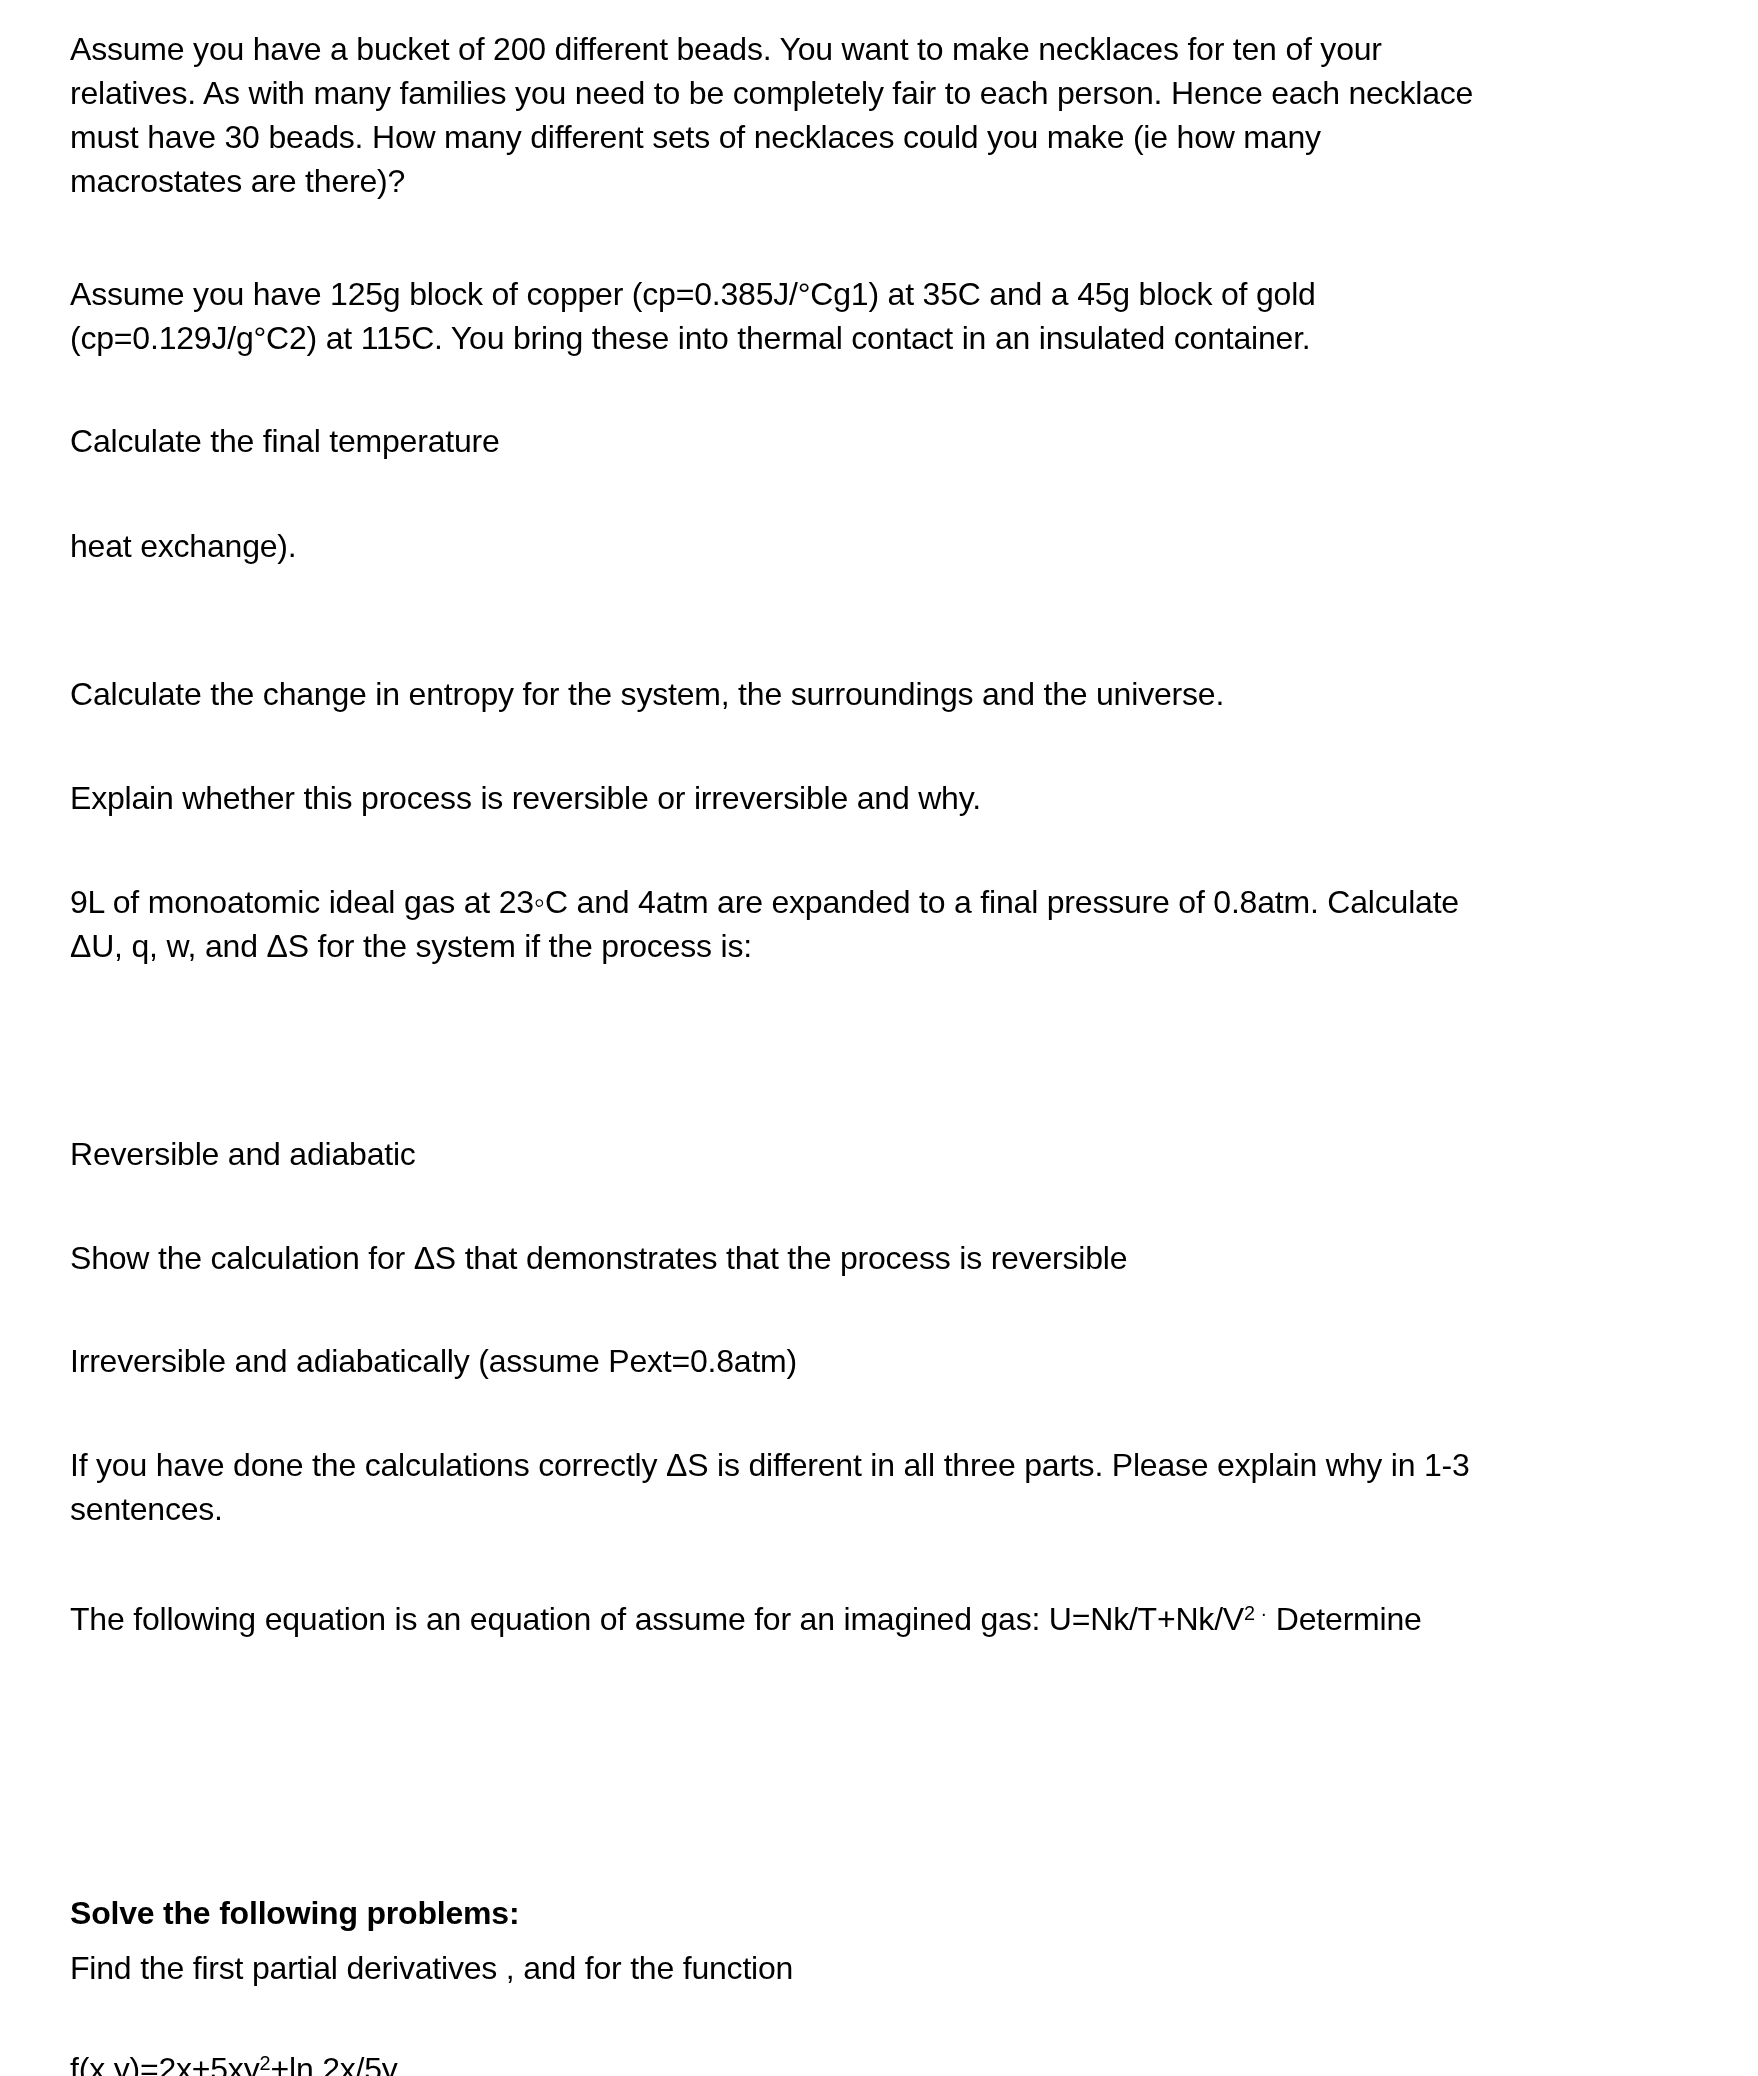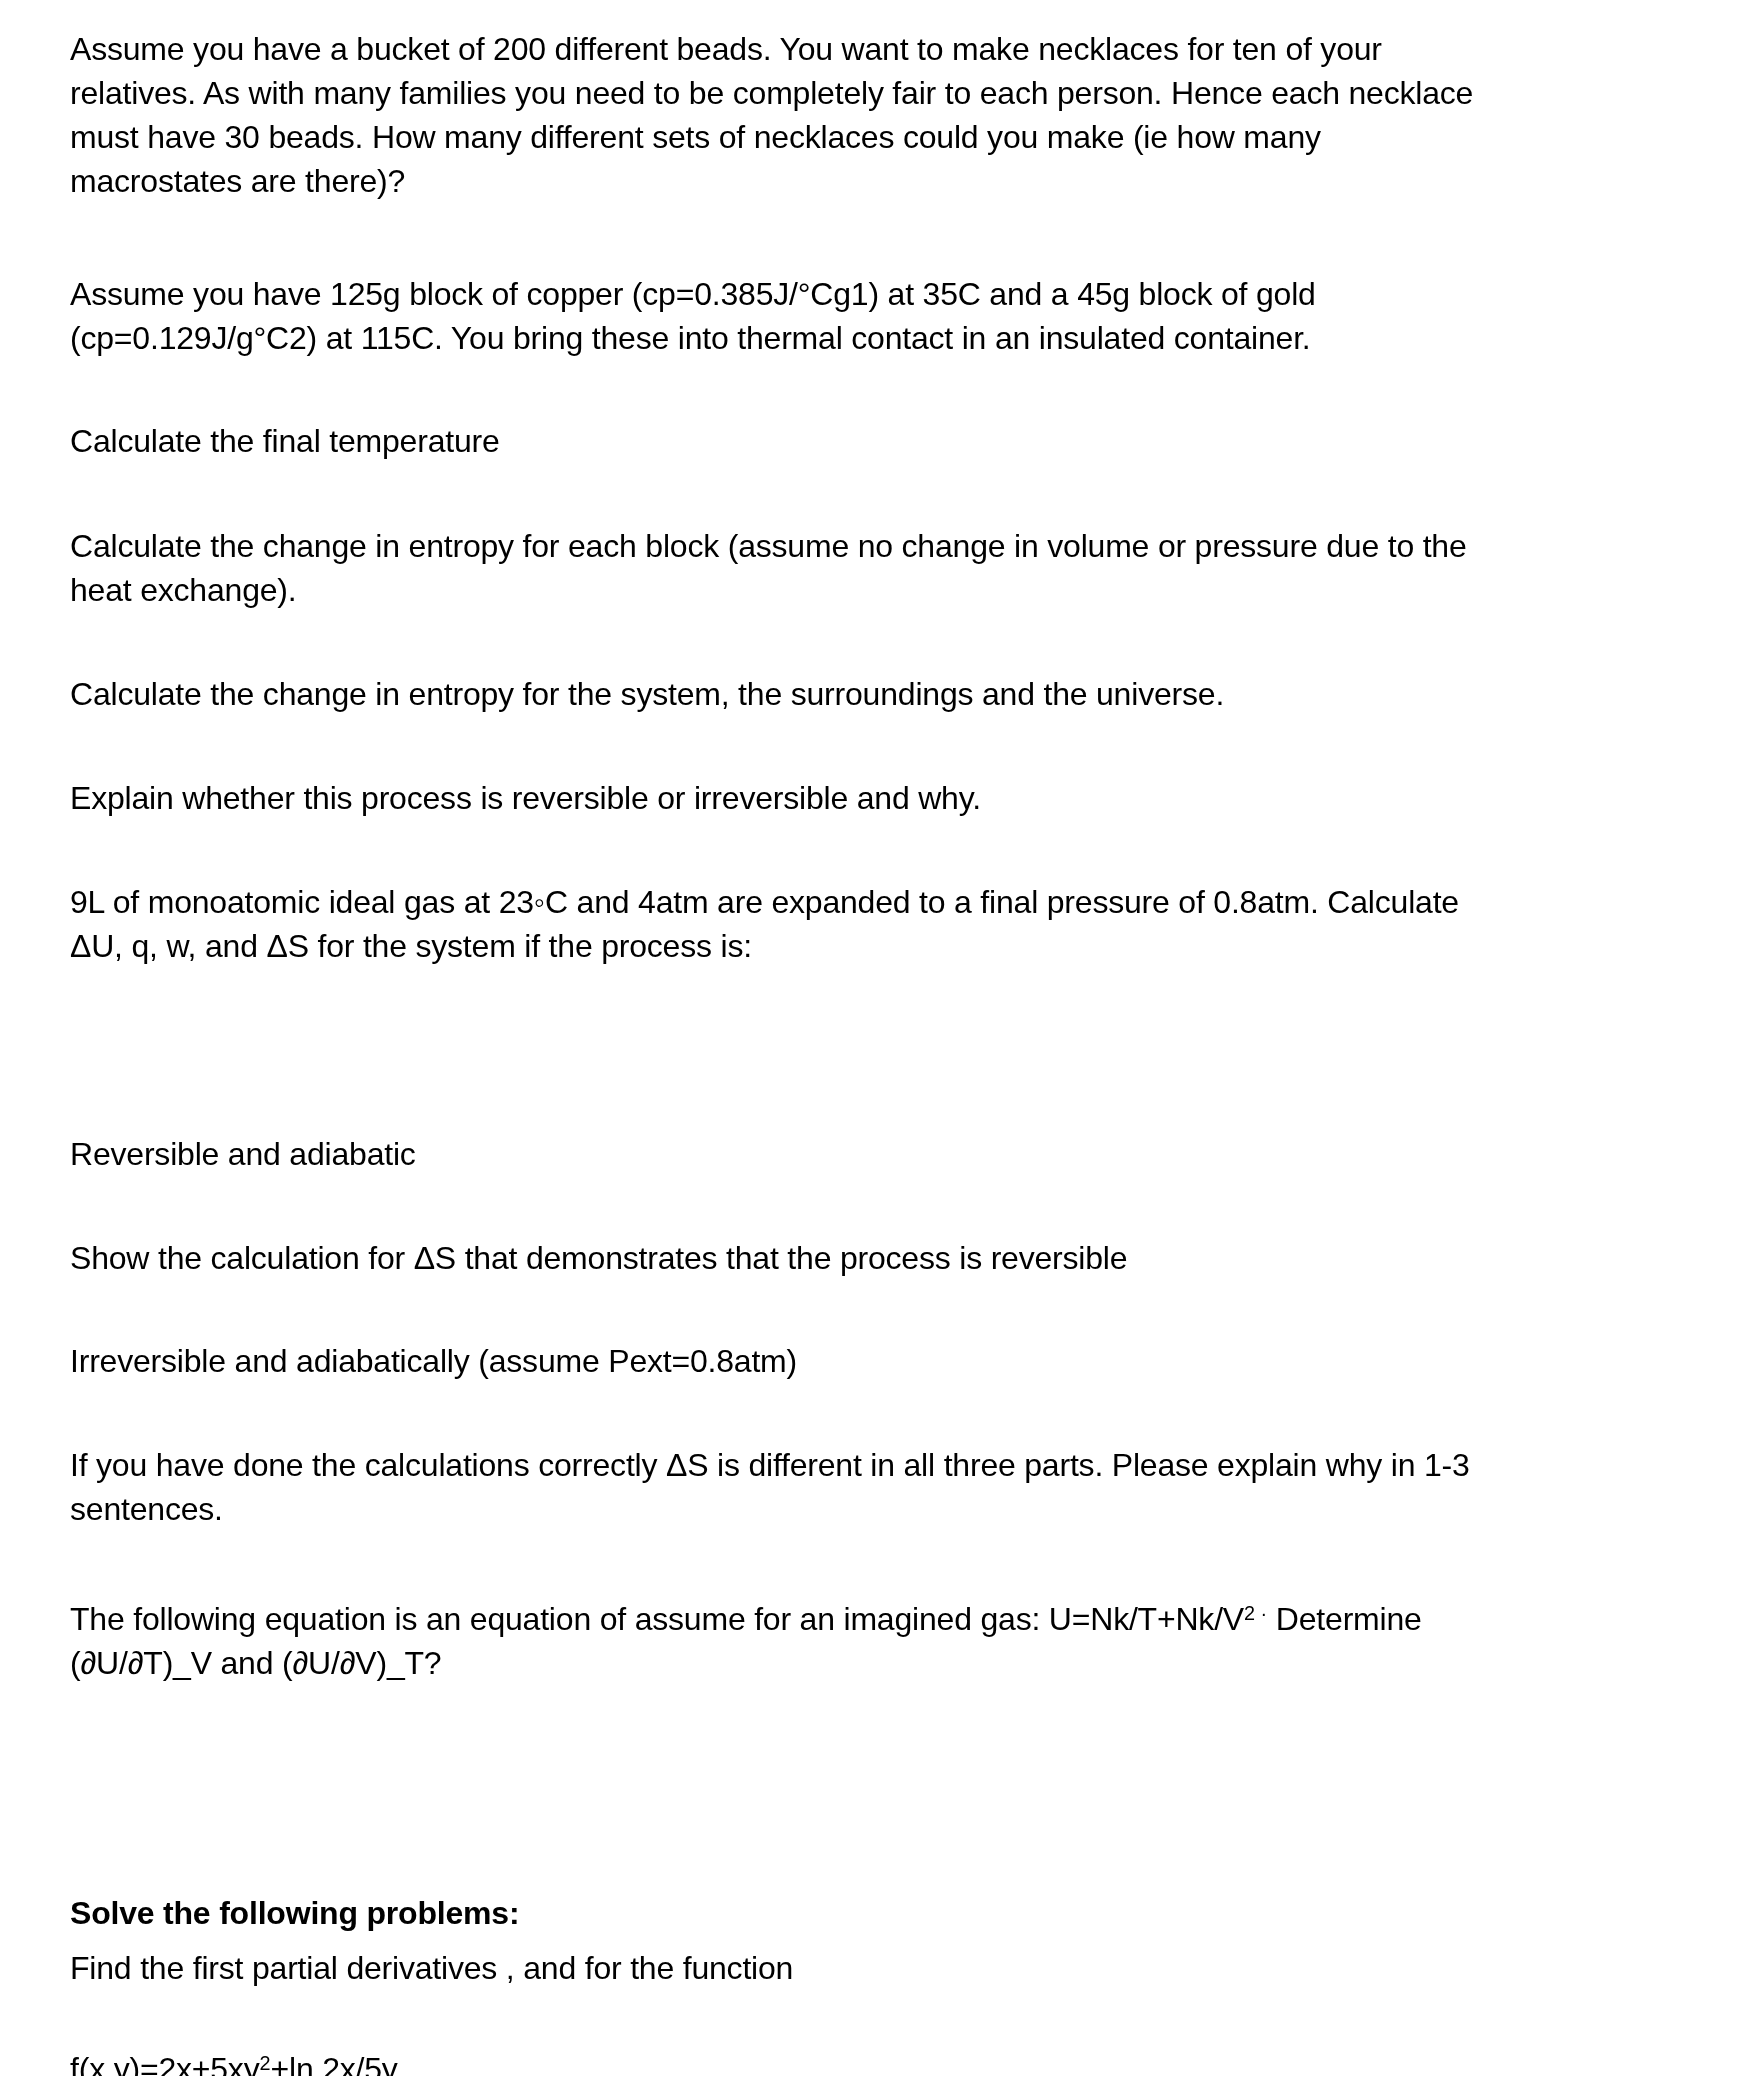--- a/index.html
+++ b/index.html
@@ -52,21 +52,20 @@
   <div class="para" style="top:272px">
     <div class="line">Assume you have 125g block of copper (cp=0.385J/°Cg1) at 35C and a 45g block of gold</div>
     <div class="line">(cp=0.129J/g°C2) at 115C. You bring these into thermal contact in an insulated container.</div>
   </div>
 
   <div class="para" style="top:419px">
     <div class="line">Calculate the final temperature</div>
   </div>
 
   <div class="para" style="top:524px">
-    <div class="line">Calculate the change in entropy for each block (assume no change in volume or pressure due to the</div>
     <div class="line">heat exchange).</div>
   </div>
 
   <div class="para" style="top:776px">
     <div class="line">Explain whether this process is reversible or irreversible and why.</div>
   </div>
 
   <div class="para" style="top:672px">
     <div class="line">Calculate the change in entropy for the system, the surroundings and the universe.</div>
   </div>
@@ -89,21 +88,20 @@
     <div class="line">Irreversible and adiabatically (assume Pext=0.8atm)</div>
   </div>
 
   <div class="para" style="top:1443px">
     <div class="line">If you have done the calculations correctly ΔS is different in all three parts. Please explain why in 1-3</div>
     <div class="line">sentences.</div>
   </div>
 
   <div class="para" style="top:1591px">
     <div class="line"><span>The following equation is an equation of assume for an imagined gas: U=Nk/T+Nk/V</span><span class="sup">2 ·</span><span> Determine</span></div>
-    <div class="line">(∂U/∂T)_V and (∂U/∂V)_T?</div>
   </div>
 
   <div class="para bold" style="top:1891px">
     <div class="line">Solve the following problems:</div>
   </div>
 
   <div class="para" style="top:1946px">
     <div class="line">Find the first partial derivatives , and for the function</div>
   </div>
 

